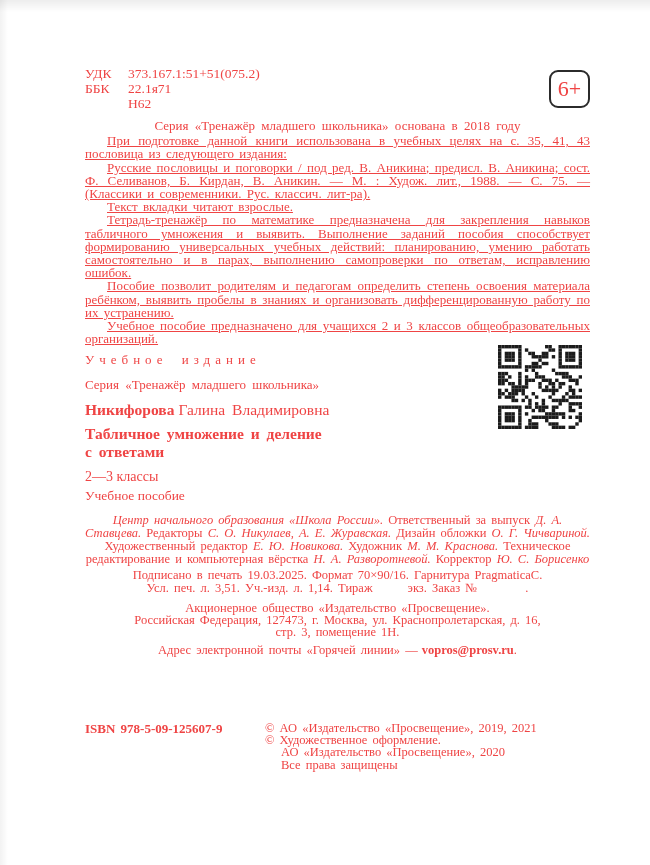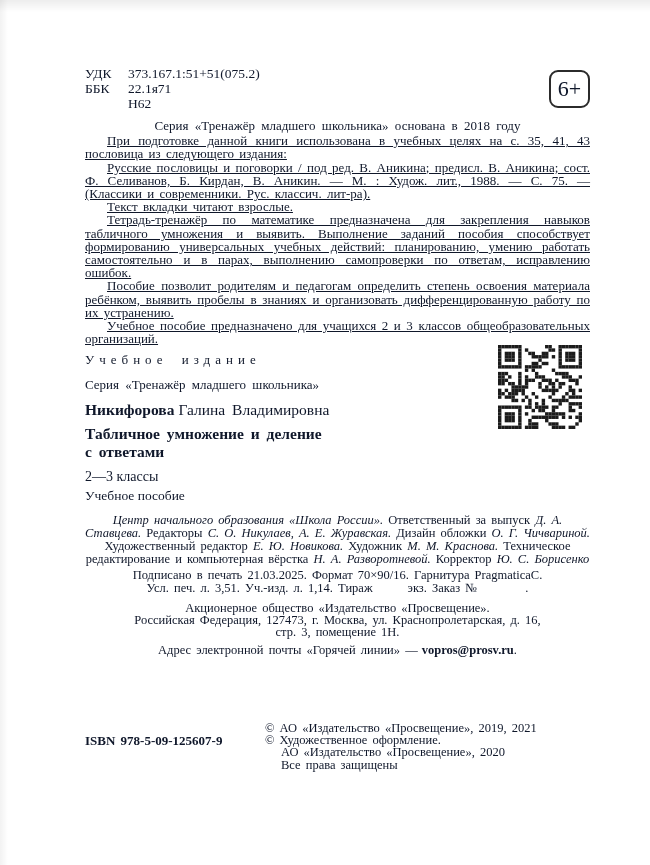--- a/index.html
+++ b/index.html
@@ -1,18 +1,18 @@
 <!DOCTYPE html>
 <html><head>
 <meta charset="utf-8">
 <style>
   html,body { margin:0; padding:0; background:#e9e9e9; }
   .page {
     position:relative; width:650px; height:865px; margin:0 auto;
-    background:#ffffff; color:#0f172a;
+    background:#ffffff; color:#ef4444;
     font-family:"Liberation Serif","DejaVu Serif",serif;
     overflow:hidden;
   }
   .page::before{ 
     content:""; position:absolute; left:0; top:0; right:0; height:12px;
     background:linear-gradient(rgba(0,0,0,0.07),rgba(0,0,0,0)); pointer-events:none;
   }
   .page::after{ 
     content:""; position:absolute; left:0; top:0; bottom:0; width:8px;
     background:linear-gradient(to right,rgba(0,0,0,0.05),rgba(0,0,0,0)); pointer-events:none;
@@ -52,21 +52,21 @@
   .imprint{ margin-top:4px; text-align:center; font-size:12.5px; line-height:12.2px; word-spacing:2px; }
   .gap1{ display:inline-block; width:35px; }
   .gap2{ display:inline-block; width:48px; }
 
   .publisher{ margin-top:8px; text-align:center; font-size:12.5px; line-height:12.2px; word-spacing:2px; }
   .hotline{ margin-top:6px; text-align:center; font-size:12.5px; word-spacing:2px; }
   .hotline .email{ font-weight:bold; }
   .hotline .prefix{ margin-right:4px; }
 
   .footer{ position:absolute; left:0; top:656px; width:505px; font-size:12.5px; line-height:12.2px; }
-  .isbn{ position:absolute; left:0; top:13px; font-weight:bold; font-size:13px; word-spacing:2px;text-align:center; }
+  .isbn{ position:absolute; left:0; top:1px; font-weight:bold; font-size:13px; word-spacing:2px;text-align:center; }
   .copyright{ position:absolute; left:180px; top:0; word-spacing:2px; }
   .copyright .sub{ padding-left:16px; }
 </style>
 </head>
 <body>
 
 <div class="page">
   <div class="content">
 
     <div class="codes">
@@ -404,21 +404,21 @@
           <rect x="57.12" y="80.64" width="3.41" height="3.41"></rect>
           <rect x="60.48" y="80.64" width="3.41" height="3.41"></rect>
           <rect x="63.84" y="80.64" width="3.41" height="3.41"></rect>
           <rect x="70.56" y="80.64" width="3.41" height="3.41"></rect>
           <rect x="73.92" y="80.64" width="3.41" height="3.41"></rect>
         </svg></div>
 
     <div class="credits"><span class="it">Центр начального образования «Школа России».</span><span> Ответственный за выпуск </span><span class="it">Д. А. Ставцева.</span><span> Редакторы </span><span class="it">С. О. Никулаев, А. Е. Журавская.</span><span> Дизайн обложки </span><span class="it">О. Г. Чичвариной.</span><span> Художественный редактор </span><span class="it">Е. Ю. Новикова.</span><span> Художник </span><span class="it">М. М. Краснова.</span><span> Техническое редактирование и компьютерная вёрстка </span><span class="it">Н. А. Разворотневой.</span><span> Корректор </span><span class="it">Ю. С. Борисенко</span></div>
 
     <div class="imprint">
-      <div>Подписано в печать 21.03.2025. Формат 70×90/16. Гарнитура PragmaticaC.</div>
+      <div>Подписано в печать 19.03.2025. Формат 70×90/16. Гарнитура PragmaticaC.</div>
       <div>
         <span>Усл. печ. л. 3,51. Уч.-изд. л. 1,14. Тираж</span><span class="gap1"></span><span>экз. Заказ №</span><span class="gap2"></span><span>.</span>
       </div>
     </div>
 
     <div class="publisher">
       <div>Акционерное общество «Издательство «Просвещение».</div>
       <div>Российская Федерация, 127473, г. Москва, ул. Краснопролетарская, д. 16,</div>
       <div>стр. 3, помещение 1Н.</div>
     </div>

